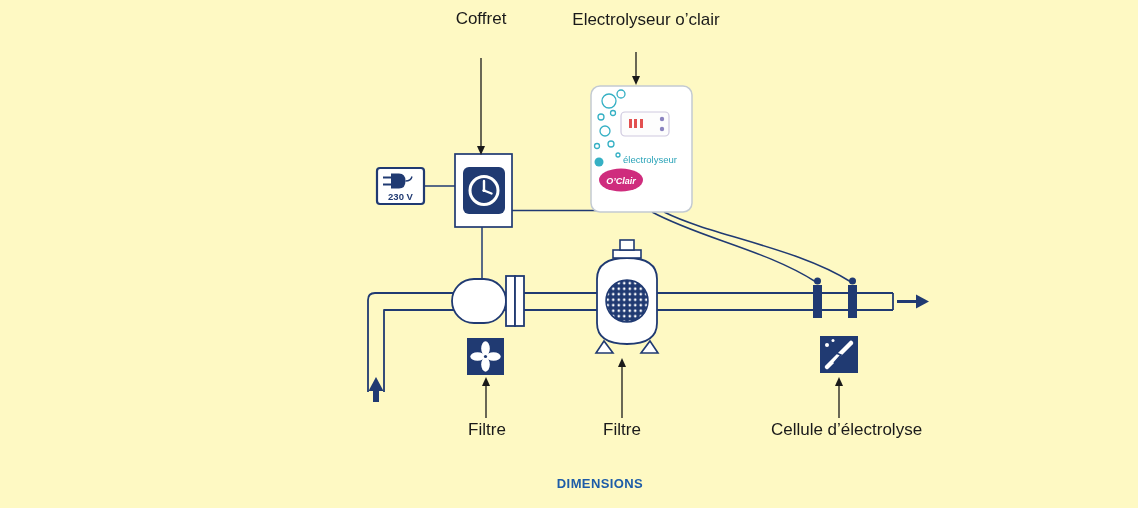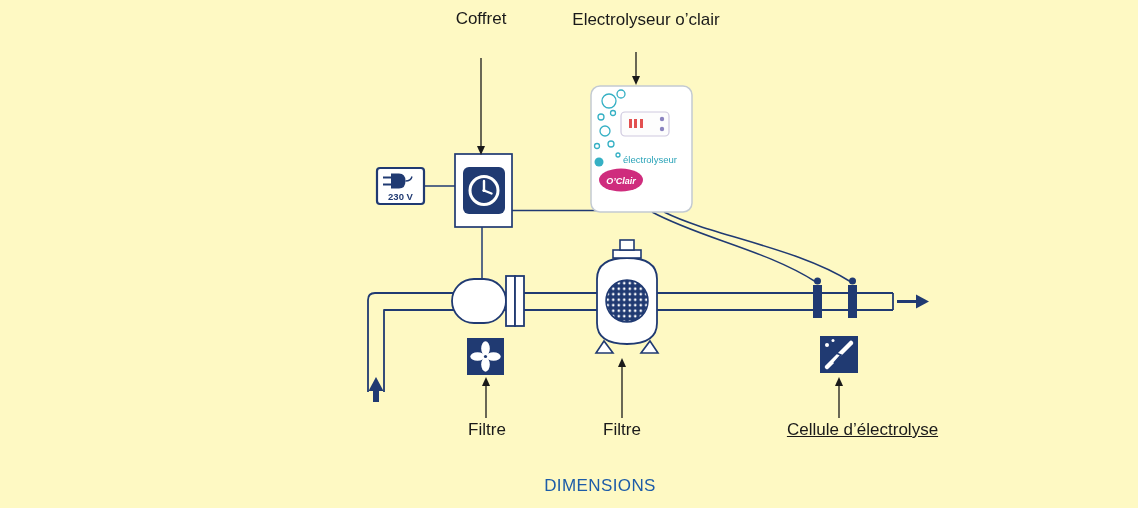--- a/index.html
+++ b/index.html
@@ -7,36 +7,36 @@
     position:relative;width:1138px;height:508px;background:#fef9c3;
     font-family:"Liberation Sans",sans-serif;overflow:hidden;
   }
   svg.layer{position:absolute;left:0;top:0;}
   .lbl{
     position:absolute;font-size:17px;color:#1a1a1a;text-align:center;
     line-height:22px;white-space:nowrap;
   }
   .lbl span{display:block;}
   .lbl-dimensions{
-    position:absolute;font-size:17px;font-weight:normal;color:#1d5ca8;
+    position:absolute;font-size:13px;font-weight:bold;color:#1d5ca8;
     text-align:center;letter-spacing:.4px;
   }
 </style>
 </head>
 <body>
 
 <div class="canvas">
 
   <div class="lbl" style="left:421px;top:8px;width:120px;">
     <span>Coffret</span>
   </div>
   <div class="lbl" style="left:521px;top:9px;width:250px;">Electrolyseur o’clair</div>
   <div class="lbl" style="left:437px;top:419px;width:100px;">Filtre</div>
   <div class="lbl" style="left:572px;top:419px;width:100px;">Filtre</div>
-  <div class="lbl" style="left:760px;top:419px;width:205px;text-decoration:underline;">Cellule d’électrolyse</div>
+  <div class="lbl" style="left:744px;top:419px;width:205px;">Cellule d’électrolyse</div>
   <div class="lbl-dimensions" style="left:500px;top:476px;width:200px;">DIMENSIONS</div>
 
   <svg class="layer" width="1138" height="508" viewBox="0 0 1138 508">
     <defs>
       <pattern id="mesh" width="5.5" height="5.5" patternUnits="userSpaceOnUse">
         <rect width="5.5" height="5.5" fill="#203a72"></rect>
         <circle cx="2.75" cy="2.75" r="1.3" fill="#ffffff"></circle>
       </pattern>
     </defs>
 

